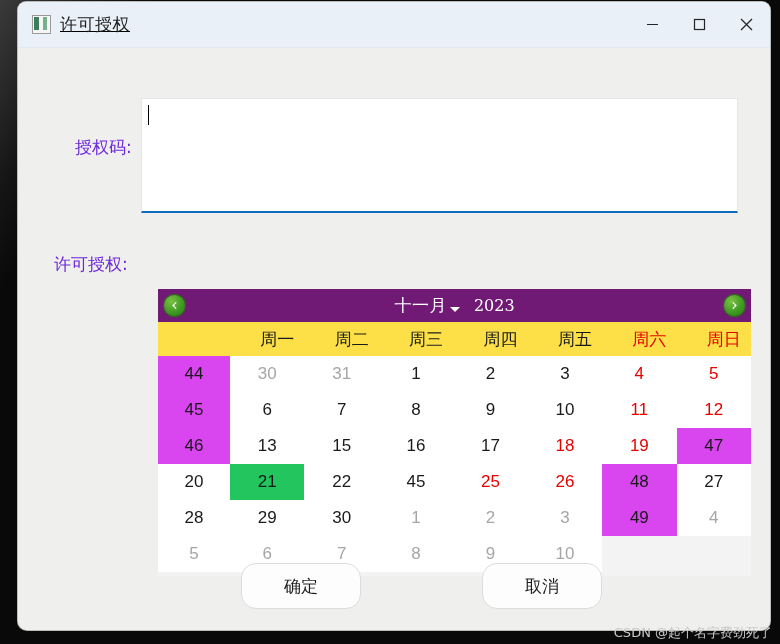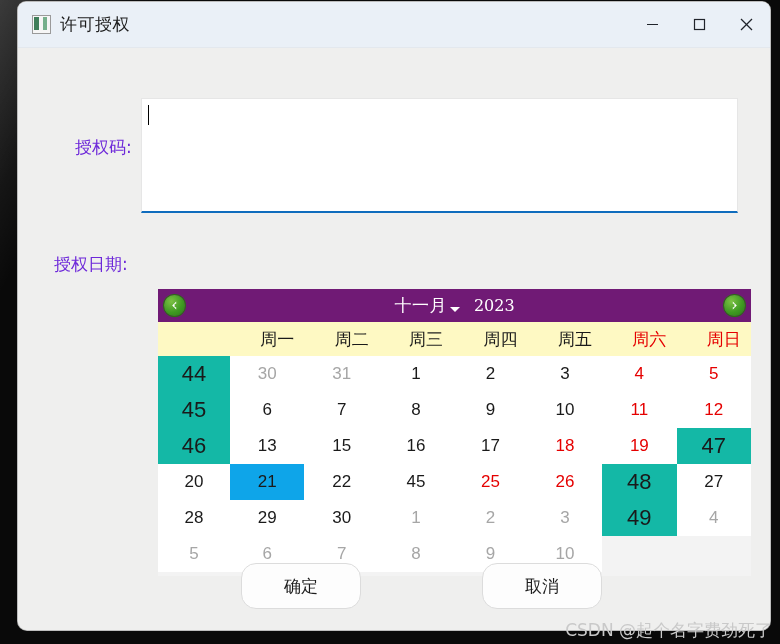--- a/index.html
+++ b/index.html
@@ -29,20 +29,21 @@
   .window {
     position: absolute;
     left: 18px;
     top: 2px;
     width: 752px;
     height: 628px;
     background: #efefee;
     border-radius: 8px 8px 9px 9px;
     box-shadow: 0 0 0 1px #bcbcbc;
     overflow: hidden;
+    text-decoration: underline;
   }
 
   
   .titlebar {
     position: relative;
     height: 45px;
     background: #eaf0f7;
     border-bottom: 1px solid #e3e8ee;
     display: flex;
     align-items: center;
@@ -185,65 +186,65 @@
     font-size: 16px;
     margin-left: 10px;
     font-family: "DejaVu Serif", "Liberation Serif", serif;
   }
 
   .cal-weekdays {
     display: grid;
     grid-template-columns: 72px repeat(7, 1fr);
     height: 34px;
     align-items: center;
-    background: #fef9c3;
+    background: #fde047;
     gap: 20px;
   }
   .wd {
     text-align: center;
     font-size: 17px;
     color: #1a1a1a;
     font-family: "DejaVu Sans", "Liberation Sans", sans-serif;
   }
   .wd.weekend { color: #e50000; }
 
   .cal-grid {
     display: grid;
     grid-template-columns: 72px repeat(7, 1fr);
     grid-auto-rows: 36px;
     background: #f3f3f3;
   }
   .wknum {
     display: flex;
     align-items: center;
     justify-content: center;
-    font-size: 22px;
+    font-size: 17px;
     color: #1a1a1a;
-    background: #14b8a6;
+    background: #d946ef;
   }
   .day {
     display: flex;
     align-items: flex-end;
     justify-content: center;
     font-size: 17px;
     color: #1a1a1a;
     background: #ffffff;
   }
   .day.weekend { color: #e50000; }
   .day.other { color: #a6a6a6; }
   .day.other.weekend { color: #a6a6a6; }
   .day .cell {
     display: flex;
     align-items: center;
     justify-content: center;
     width: 100%;
     height: 100%;
   }
   .day.selected .cell {
-    background: #0ea5e9;
+    background: #22c55e;
   }
 
   
   .btn {
     position: absolute;
     width: 120px;
     height: 46px;
     background: #fdfdfd;
     border: 1px solid #dcdcdc;
     border-radius: 15px;
@@ -257,21 +258,21 @@
     box-sizing: border-box;
   }
   .btn-ok     { left: 223px; top: 515px; }
   .btn-cancel { left: 464px; top: 515px; }
 
   
   .watermark {
     position: absolute;
     right: 8px;
     bottom: 2px;
-    font-size: 17px;
+    font-size: 13px;
     color: #c9c9c9;
     font-family: "DejaVu Sans", "Liberation Sans", sans-serif;
     white-space: nowrap;
     z-index: 5;
   }
 </style>
 </head>
 <body>
 
 <div class="desktop"></div>
@@ -303,21 +304,21 @@
 
   <div class="client">
 
     <div class="label label-code">授权码:</div>
 
     <div class="code-box">
       <div class="caret"></div>
       <span></span>
     </div>
 
-    <div class="label label-date">授权日期:</div>
+    <div class="label label-date">许可授权:</div>
 
     <div class="calendar">
 
       <div class="cal-header">
         <div class="nav-btn nav-prev">
           <svg width="13" height="13" viewBox="0 0 13 13">
             <path d="M8.2 2.4 L4.2 6.5 L8.2 10.6 L8.2 8.3 L6.6 8.3 L6.6 4.7 L8.2 4.7 Z" fill="#ffffff"></path>
           </svg>
         </div>
         <div class="cal-title">

